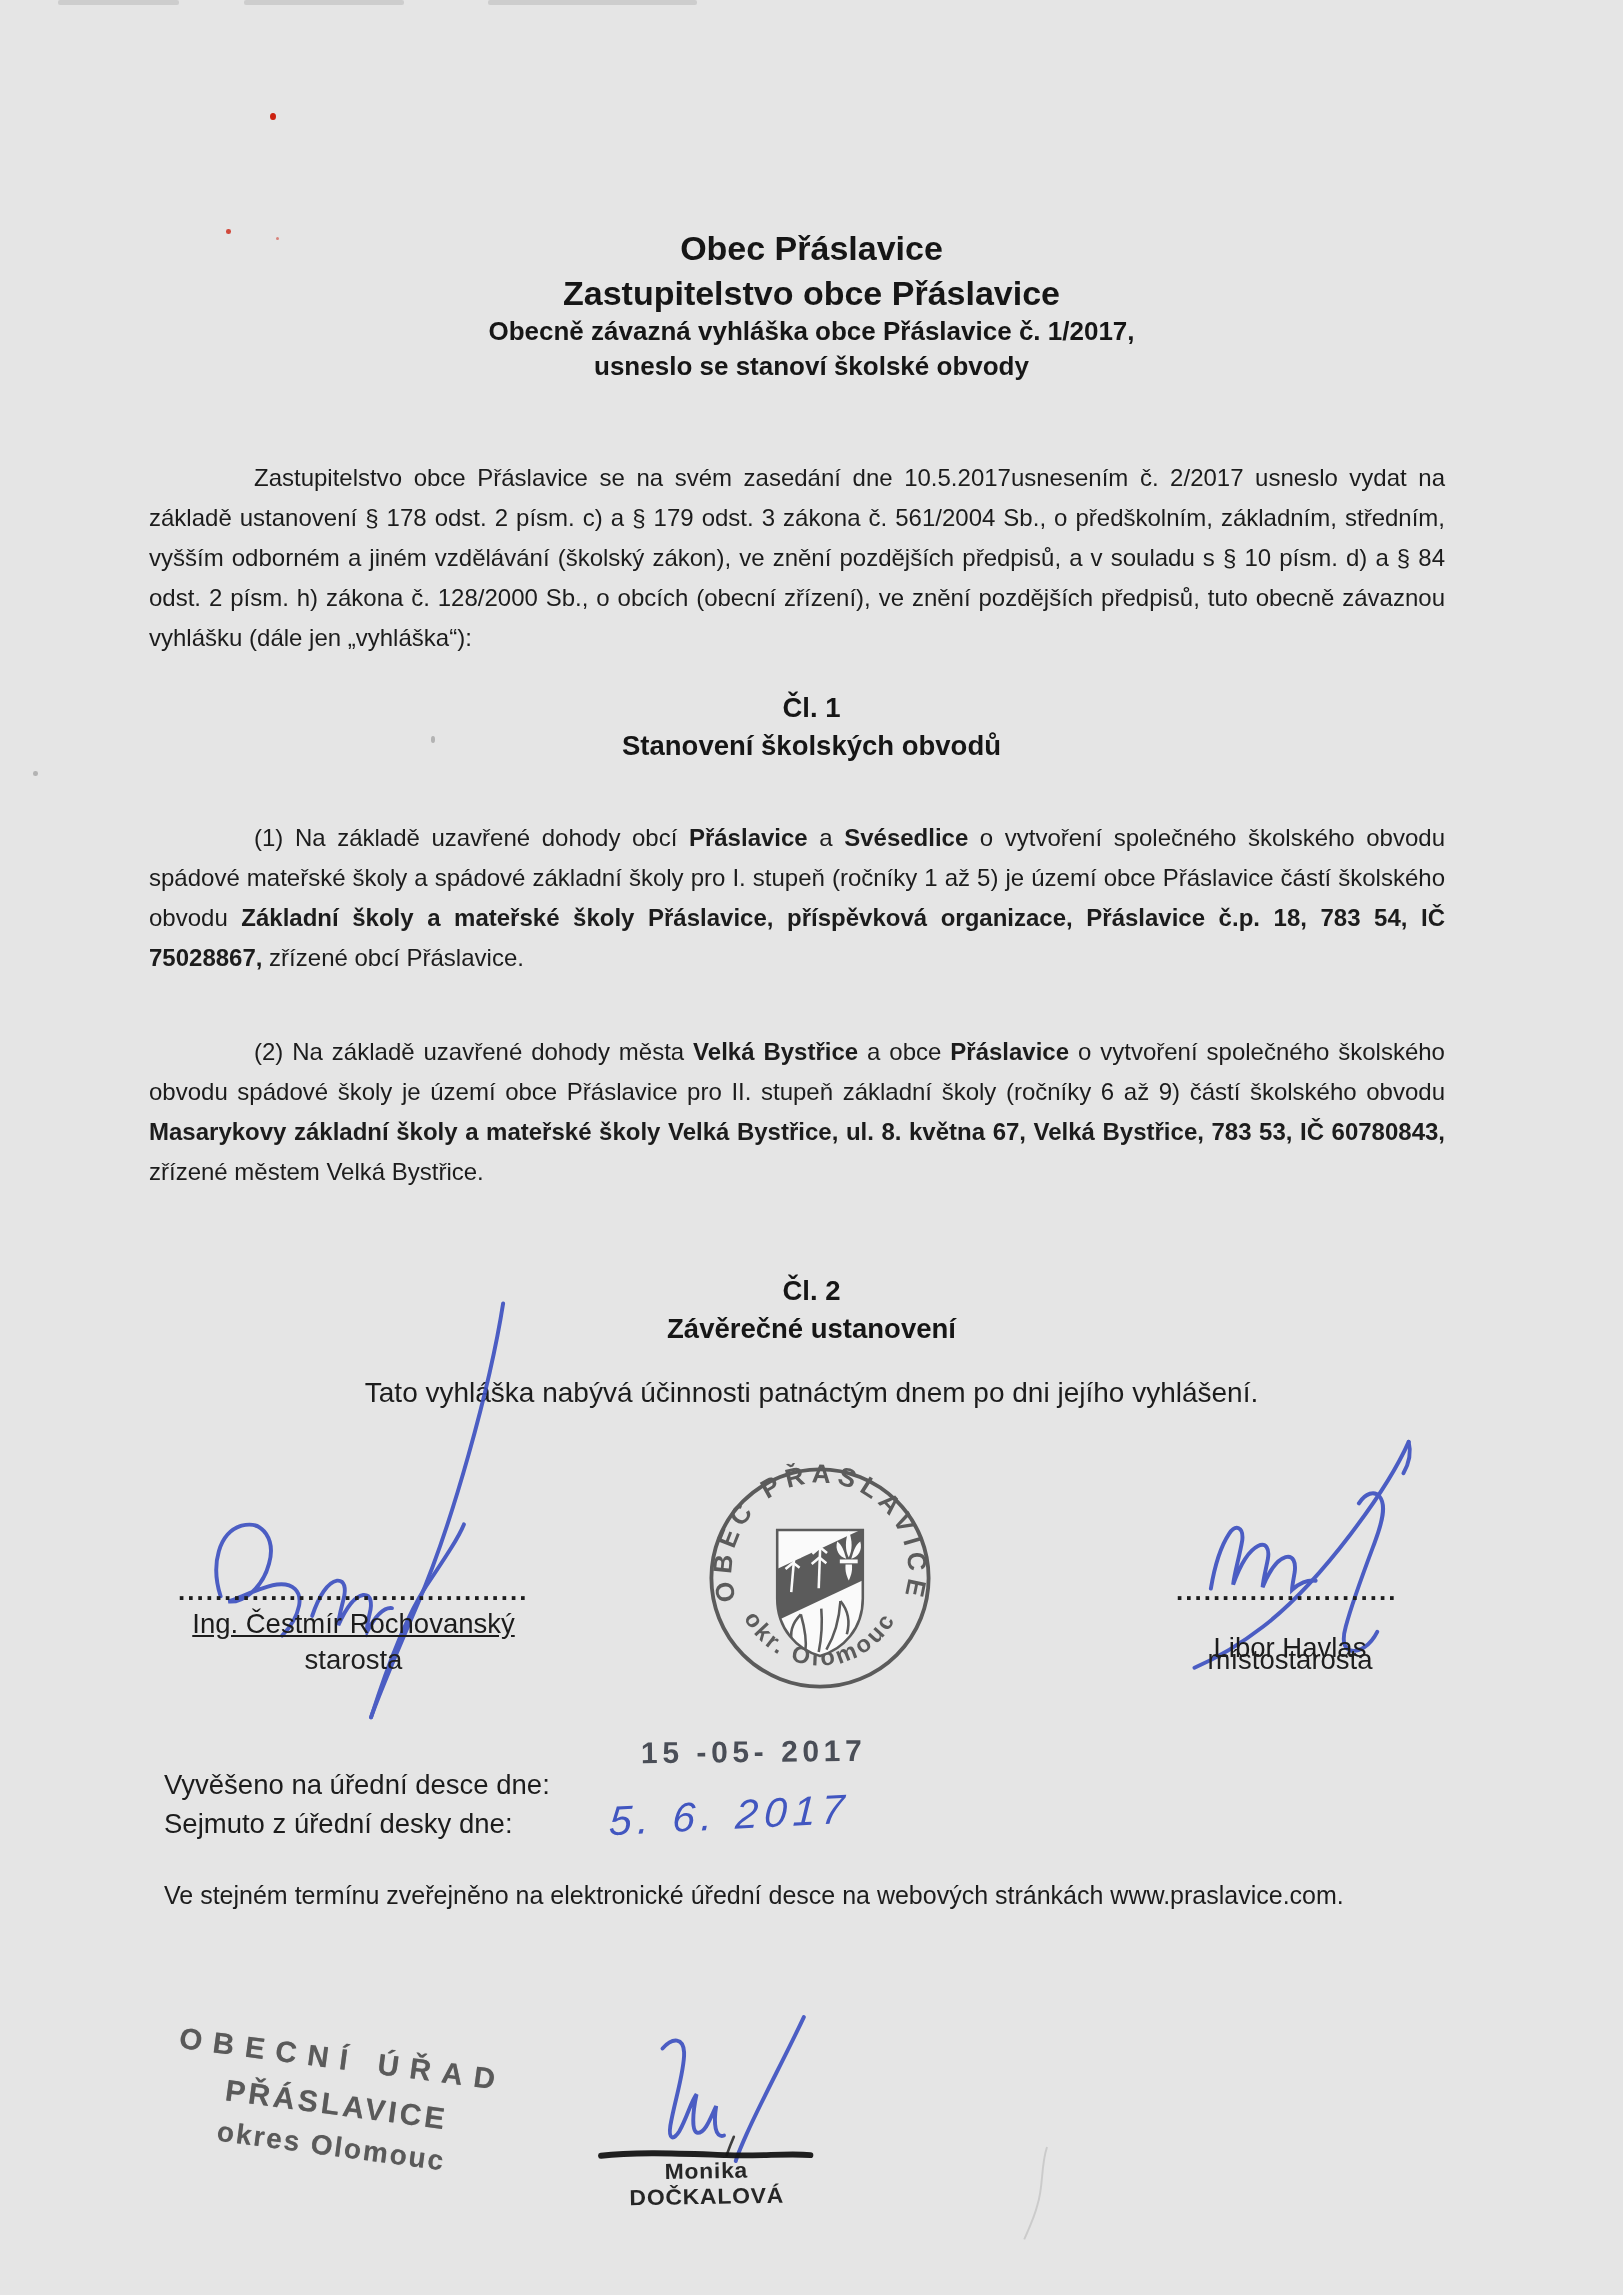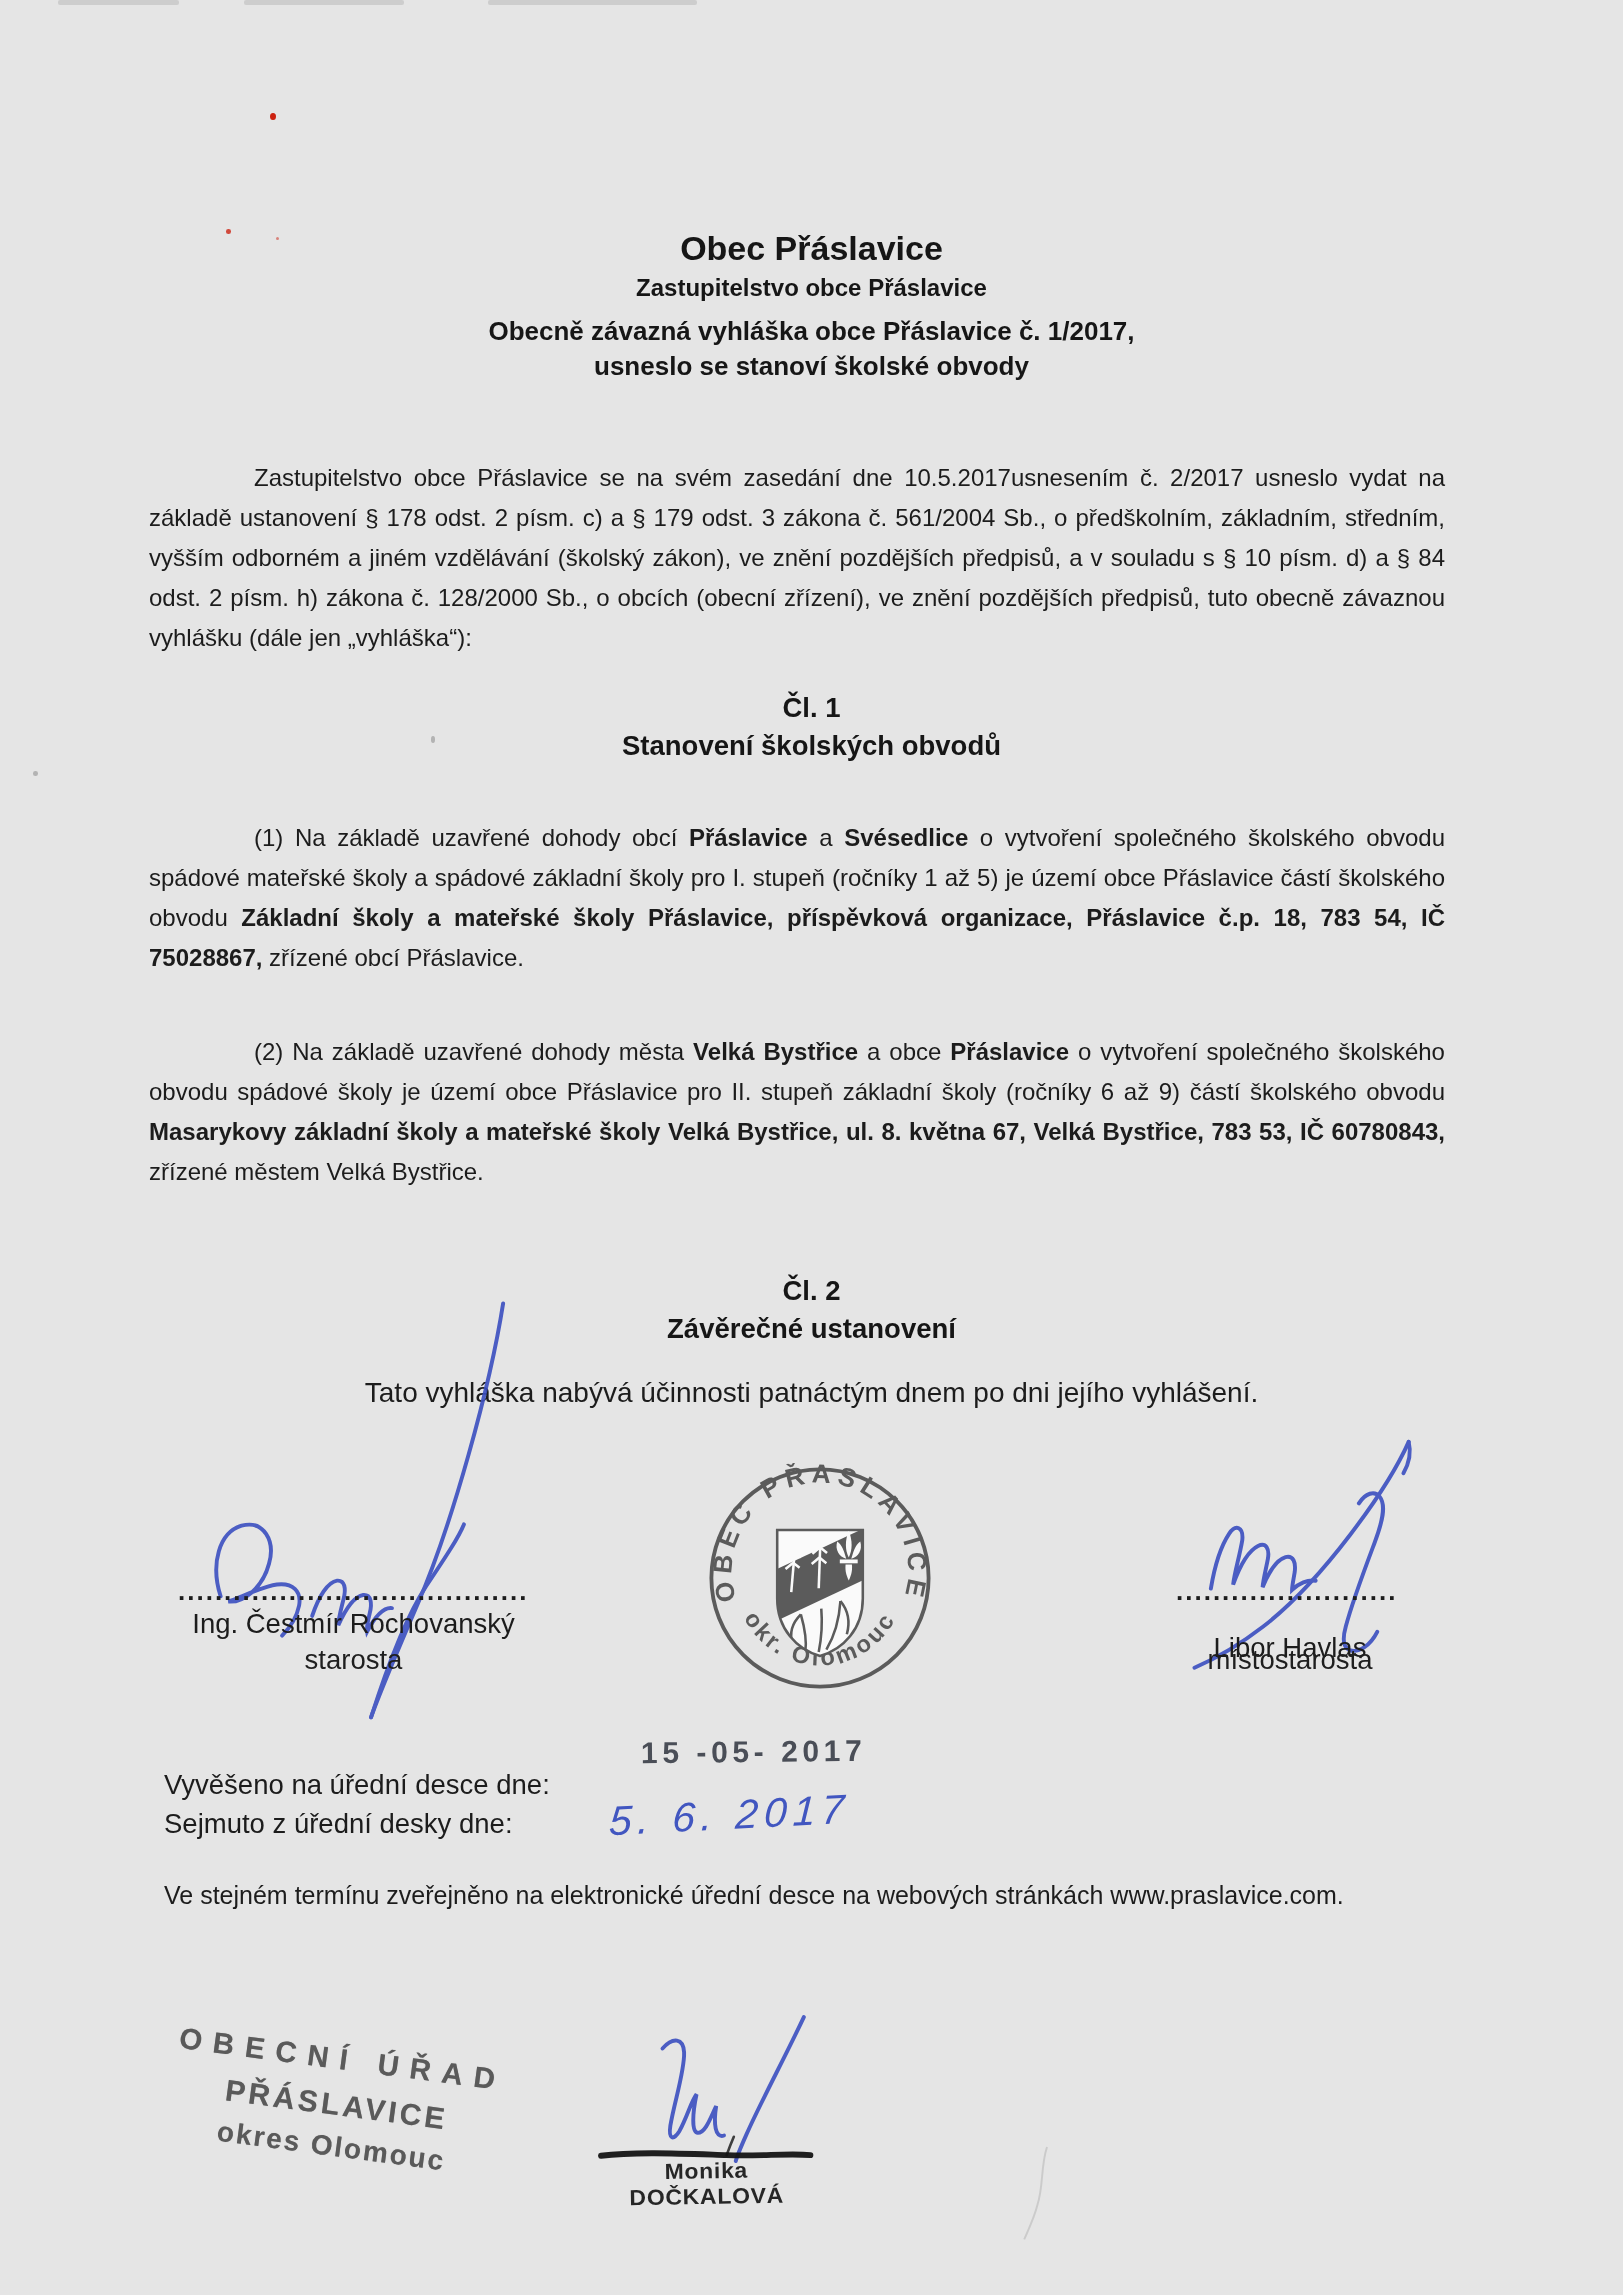--- a/index.html
+++ b/index.html
@@ -17,41 +17,41 @@
   .reddot{position:absolute;background:#cc2211;border-radius:50%;}
   .rd1{left:270px;top:113px;width:5.9px;height:7.2px;}
   .rd2{left:226px;top:229px;width:4.6px;height:4.6px;opacity:.8;}
   .rd3{left:276px;top:237px;width:3.3px;height:3.3px;opacity:.5;}
   .speck{position:absolute;background:#8a8a8a;border-radius:50%;opacity:.55;}
   .sp1{left:431px;top:736px;width:3.9px;height:6.5px;}
   .sp2{left:33px;top:771px;width:4.6px;height:4.6px;}
 
   
   .h-org{left:0;right:0;top:229px;font-size:34px;font-weight:bold;color:#161616;}
-  .h-council{left:0;right:0;top:274px;font-size:24px;font-weight:bold;color:#161616;}
+  .h-council{left:0;right:0;top:274px;font-size:34px;font-weight:bold;color:#161616;}
   .h-title{left:0;right:0;top:316px;font-size:26px;font-weight:bold;color:#161616;}
   .h-sub{left:0;right:0;top:351px;font-size:26px;font-weight:bold;color:#161616;}
 
   
   .para{left:149px;width:1296px;font-size:24px;line-height:40px;text-align:justify;color:#1c1c1c;}
   .indent{text-indent:105px;}
   .p-intro{top:458px;}
   .p-1{top:818px;}
   .p-2{top:1032px;}
   .art-head{left:0;right:0;font-size:27.5px;line-height:38px;font-weight:bold;color:#161616;}
   .art1{top:689px;}
   .art2{top:1272px;}
   .effect{left:0;right:0;top:1377px;font-size:28px;color:#1c1c1c;}
 
   
   .dots{overflow:hidden;white-space:nowrap;font-size:26px;font-weight:bold;letter-spacing:2px;color:#1c1c1c;height:30px;}
   .dots-left{left:178px;top:1576px;width:350px;}
   .dots-right{left:1176px;top:1576px;width:229px;}
   .sig-name{font-size:27.5px;color:#1c1c1c;text-align:center;}
-  .name-left{left:167px;top:1608px;width:373px;}
+  .name-left{left:167px;top:1608px;width:373px;text-decoration:underline;}
   .role-left{left:167px;top:1644px;width:373px;font-size:27.5px;text-align:center;}
   .name-right{left:1159px;top:1608px;width:262px;margin-top:24px;}
   .role-right{left:1159px;top:1644px;width:262px;font-size:27.5px;text-align:center;}
   .ink{position:absolute;}
 
   .seal{left:705px;top:1463px;width:230px;height:230px;}
 
   
   .datestamp{left:641px;top:1735px;font-size:30px;font-weight:bold;letter-spacing:4.6px;
              color:#353a44;opacity:.88;transform:rotate(-0.6deg);}

